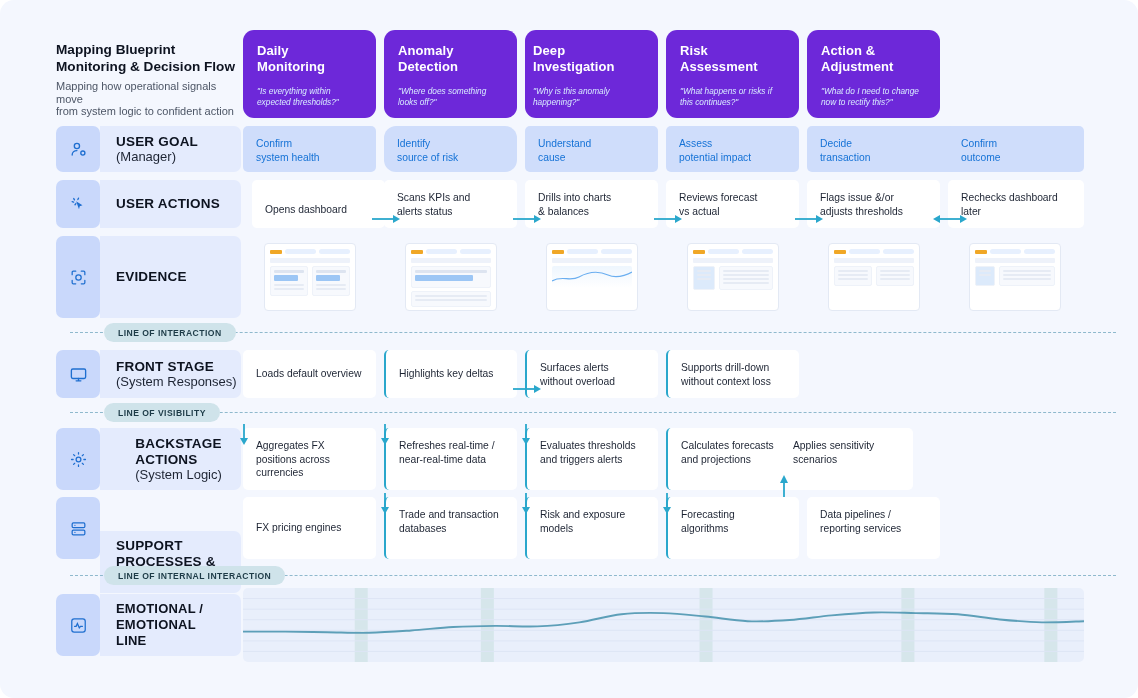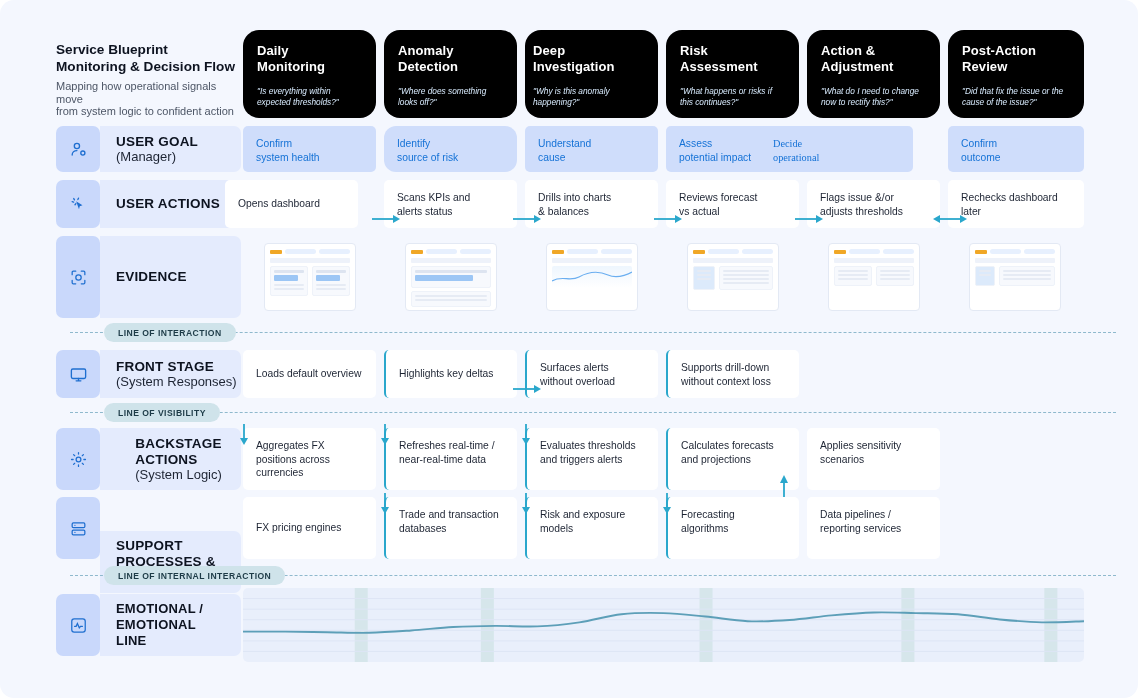--- a/index.html
+++ b/index.html
@@ -38,21 +38,21 @@
   
   .title-block { position: absolute; left: 56px; top: 42px; width: 190px; }
   .title-block .main {
     font-size: 13.6px; font-weight: 700; color: #0d1320; line-height: 16.5px;
   }
   .title-block .sub {
     margin-top: 5px; font-size: 11px; color: #4d5666; line-height: 12.5px;
   }
   .phase {
     position: absolute; top: 30px; height: 88px;
-    background: #000000; border-radius: 16px;
+    background: #6d28d9; border-radius: 11px;
     padding: 13px 14px 0 14px; color: #ffffff;
   }
   .phase .pname {
     font-size: 13px; font-weight: 700; line-height: 16px; letter-spacing: .1px;
   }
   .phase .pq {
     margin-top: 11px; font-size: 8.3px; font-style: italic;
     line-height: 10.5px; color: #d9ecff;
   }
 
@@ -105,21 +105,21 @@
     background: #e9effb; border-radius: 5px; overflow: hidden;
   }
 </style>
 </head>
 <body>
 
 <div id="board">
 
   <div class="title-block">
     <div class="main">
-      <span>Service Blueprint</span><br>
+      <span>Mapping Blueprint</span><br>
       <span>Monitoring &amp; Decision Flow</span>
     </div>
     <div class="sub">
       <span>Mapping how operational signals move</span><br>
       <span>from system logic to confident action</span>
     </div>
   </div>
 
   <div class="phase" style="left:243px;width:133px;">
     <div class="pname"><span>Daily</span><br><span>Monitoring</span></div>
@@ -134,24 +134,20 @@
     <div class="pq"><span>"Why is this anomaly</span><br><span>happening?"</span></div>
   </div>
   <div class="phase" style="left:666px;width:133px;">
     <div class="pname"><span>Risk</span><br><span>Assessment</span></div>
     <div class="pq"><span>"What happens or risks if</span><br><span>this continues?"</span></div>
   </div>
   <div class="phase" style="left:807px;width:133px;">
     <div class="pname"><span>Action &amp;</span><br><span>Adjustment</span></div>
     <div class="pq"><span>"What do I need to change</span><br><span>now to rectify this?"</span></div>
   </div>
-  <div class="phase" style="left:948px;width:136px;">
-    <div class="pname"><span>Post-Action</span><br><span>Review</span></div>
-    <div class="pq"><span>"Did that fix the issue or the</span><br><span>cause of the issue?"</span></div>
-  </div>
 
   <div class="lbl-icon" style="top:126px;height:46px;">
     <svg width="19" height="19" viewBox="0 0 24 24" fill="none" stroke="#1f6fd0" stroke-width="1.7" stroke-linecap="round">
       <circle cx="10" cy="7.5" r="3.3"></circle>
         <path d="M4 19c0-3.4 2.7-5.6 6-5.6"></path>
         <circle cx="17.5" cy="16.5" r="2.6"></circle>
     </svg>
   </div>
   <div class="lbl-text" style="top:126px;height:46px;">
     <div class="t1">USER GOAL</div>
@@ -162,37 +158,37 @@
   </div>
   <div class="cell goal" style="left:384px;top:126px;width:133px;height:46px;border-radius:12px;">
     <span>Identify</span><br><span>source of risk</span>
   </div>
   <div class="cell goal" style="left:525px;top:126px;width:133px;height:46px;">
     <span>Understand</span><br><span>cause</span>
   </div>
   <div class="cell goal" style="left:666px;top:126px;width:133px;height:46px;">
     <span>Assess</span><br><span>potential impact</span>
   </div>
-  <div class="cell goal" style="left:760px;top:126px;width:153px;height:46px;font-family:Liberation Serif, serif;">
-    <span>Decide</span><br><span>operational</span>
+  <div class="cell goal" style="left:807px;top:126px;width:153px;height:46px;">
+    <span>Decide</span><br><span>transaction</span>
   </div>
   <div class="cell goal" style="left:948px;top:126px;width:136px;height:46px;">
     <span>Confirm</span><br><span>outcome</span>
   </div>
 
   <div class="lbl-icon" style="top:180px;height:48px;">
     <svg width="19" height="19" viewBox="0 0 24 24" fill="none" stroke="#1f6fd0" stroke-width="1.7" stroke-linecap="round">
       <path d="M9 8l8 5-3.4 1.1L12.6 18z" fill="#1f6fd0" stroke="none"></path>
       <path d="M6 4.5l.9 1.6M4 8.4l1.8.5M7.6 12.3l1.1-1.5M12 4l-.8 1.8"></path>
     </svg>
   </div>
   <div class="lbl-text" style="top:180px;height:48px;">
     <div class="t1">USER ACTIONS</div>
   </div>
-  <div class="cell white" style="left:225px;top:180px;width:133px;height:48px;display:flex;align-items:center;">
+  <div class="cell white" style="left:252px;top:180px;width:133px;height:48px;display:flex;align-items:flex-end;">
     <div><span>Opens dashboard</span></div>
   </div>
   <div class="cell white" style="left:384px;top:180px;width:133px;height:48px;">
     <span>Scans KPIs and</span><br><span>alerts status</span>
   </div>
   <div class="cell white" style="left:525px;top:180px;width:133px;height:48px;">
     <span>Drills into charts</span><br><span>&amp; balances</span>
   </div>
   <div class="cell white" style="left:666px;top:180px;width:133px;height:48px;">
     <span>Reviews forecast</span><br><span>vs actual</span>
@@ -399,21 +395,21 @@
   </div>
   <div class="cell white lbar" style="left:384px;top:428px;width:133px;height:62px;">
     <span>Refreshes real-time /</span><br><span>near-real-time data</span>
   </div>
   <div class="cell white lbar" style="left:525px;top:428px;width:133px;height:62px;">
     <span>Evaluates thresholds</span><br><span>and triggers alerts</span>
   </div>
   <div class="cell white lbar" style="left:666px;top:428px;width:133px;height:62px;">
     <span>Calculates forecasts</span><br><span>and projections</span>
   </div>
-  <div class="cell white" style="left:807px;top:428px;width:133px;height:62px;">
+  <div class="cell white" style="left:780px;top:428px;width:133px;height:62px;">
     <span>Applies sensitivity</span><br><span>scenarios</span>
   </div>
 
   <svg class="arrow" style="left:237px;top:424px;" width="14" height="22">
     <line x1="7" y1="0" x2="7" y2="14" stroke="#2aa7cc" stroke-width="1.8"></line>
       <path d="M7 21l-4-7h8z" fill="#2aa7cc"></path>
   </svg>
   <svg class="arrow" style="left:378px;top:424px;" width="14" height="22">
     <line x1="7" y1="0" x2="7" y2="14" stroke="#2aa7cc" stroke-width="1.8"></line>
       <path d="M7 21l-4-7h8z" fill="#2aa7cc"></path>

